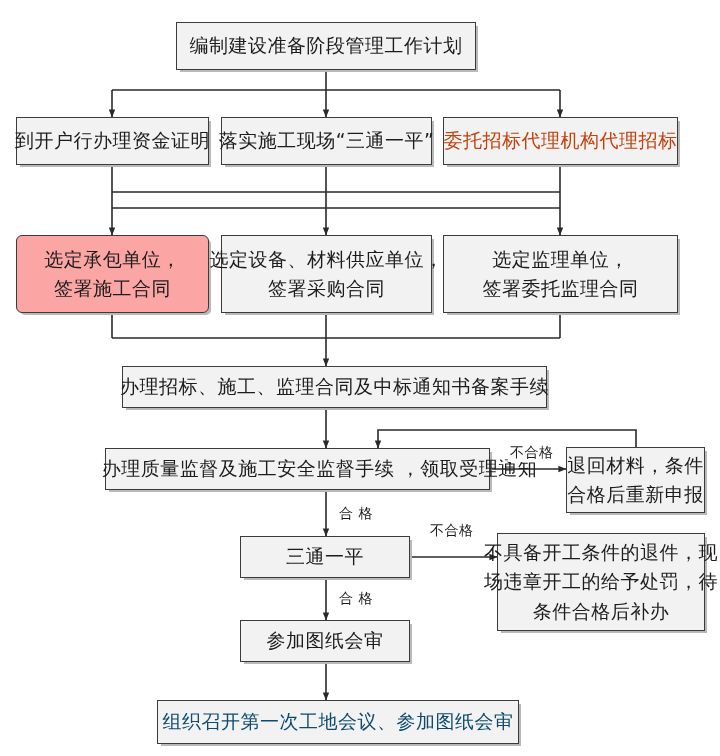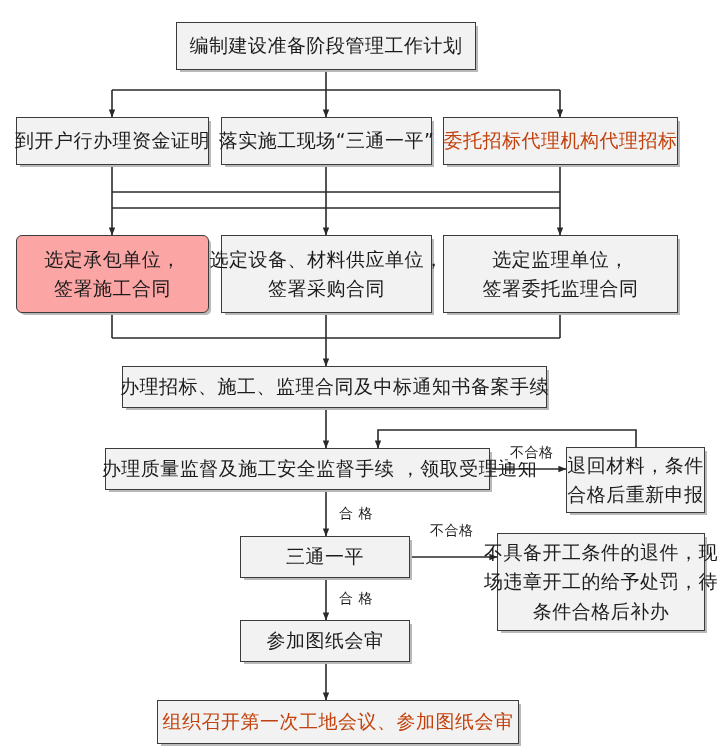--- a/index.html
+++ b/index.html
@@ -147,21 +147,21 @@
       <span class="ln">三通一平</span>
     </div>
   <div class="node" style="left: 497px; top: 533px; width: 208px; height: 98px; background: rgb(242, 242, 242); border-color: rgb(59, 59, 59); box-shadow: rgb(185, 185, 185) 3px 3px 0px -1px; color: rgb(28, 28, 28);">
       <span class="ln">不具备开工条件的退件，现</span>
       <span class="ln">场违章开工的给予处罚，待</span>
       <span class="ln">条件合格后补办</span>
     </div>
   <div class="node" style="left: 240px; top: 620px; width: 170px; height: 42px; background: rgb(242, 242, 242); border-color: rgb(59, 59, 59); box-shadow: rgb(185, 185, 185) 3px 3px 0px -1px; color: rgb(28, 28, 28);">
       <span class="ln">参加图纸会审</span>
     </div>
-  <div class="node" style="left: 157px; top: 700px; width: 362px; height: 44px; background: rgb(242, 242, 242); border-color: rgb(59, 59, 59); box-shadow: rgb(185, 185, 185) 3px 3px 0px -1px; color: #c2410c;">
+  <div class="node" style="left: 157px; top: 700px; width: 362px; height: 44px; background: rgb(242, 242, 242); border-color: rgb(59, 59, 59); box-shadow: rgb(185, 185, 185) 3px 3px 0px -1px; color: #0c4a6e;">
       <span class="ln">组织召开第一次工地会议、参加图纸会审</span>
     </div>
 
   <div class="edge-label" style="left: 508px; top: 444px;">不合格</div>
   <div class="edge-label" style="left: 337px; top: 505px;">合 格</div>
   <div class="edge-label" style="left: 428px; top: 522px;">不合格</div>
   <div class="edge-label" style="left: 337px; top: 590px;">合 格</div>
 
 </div>
 

